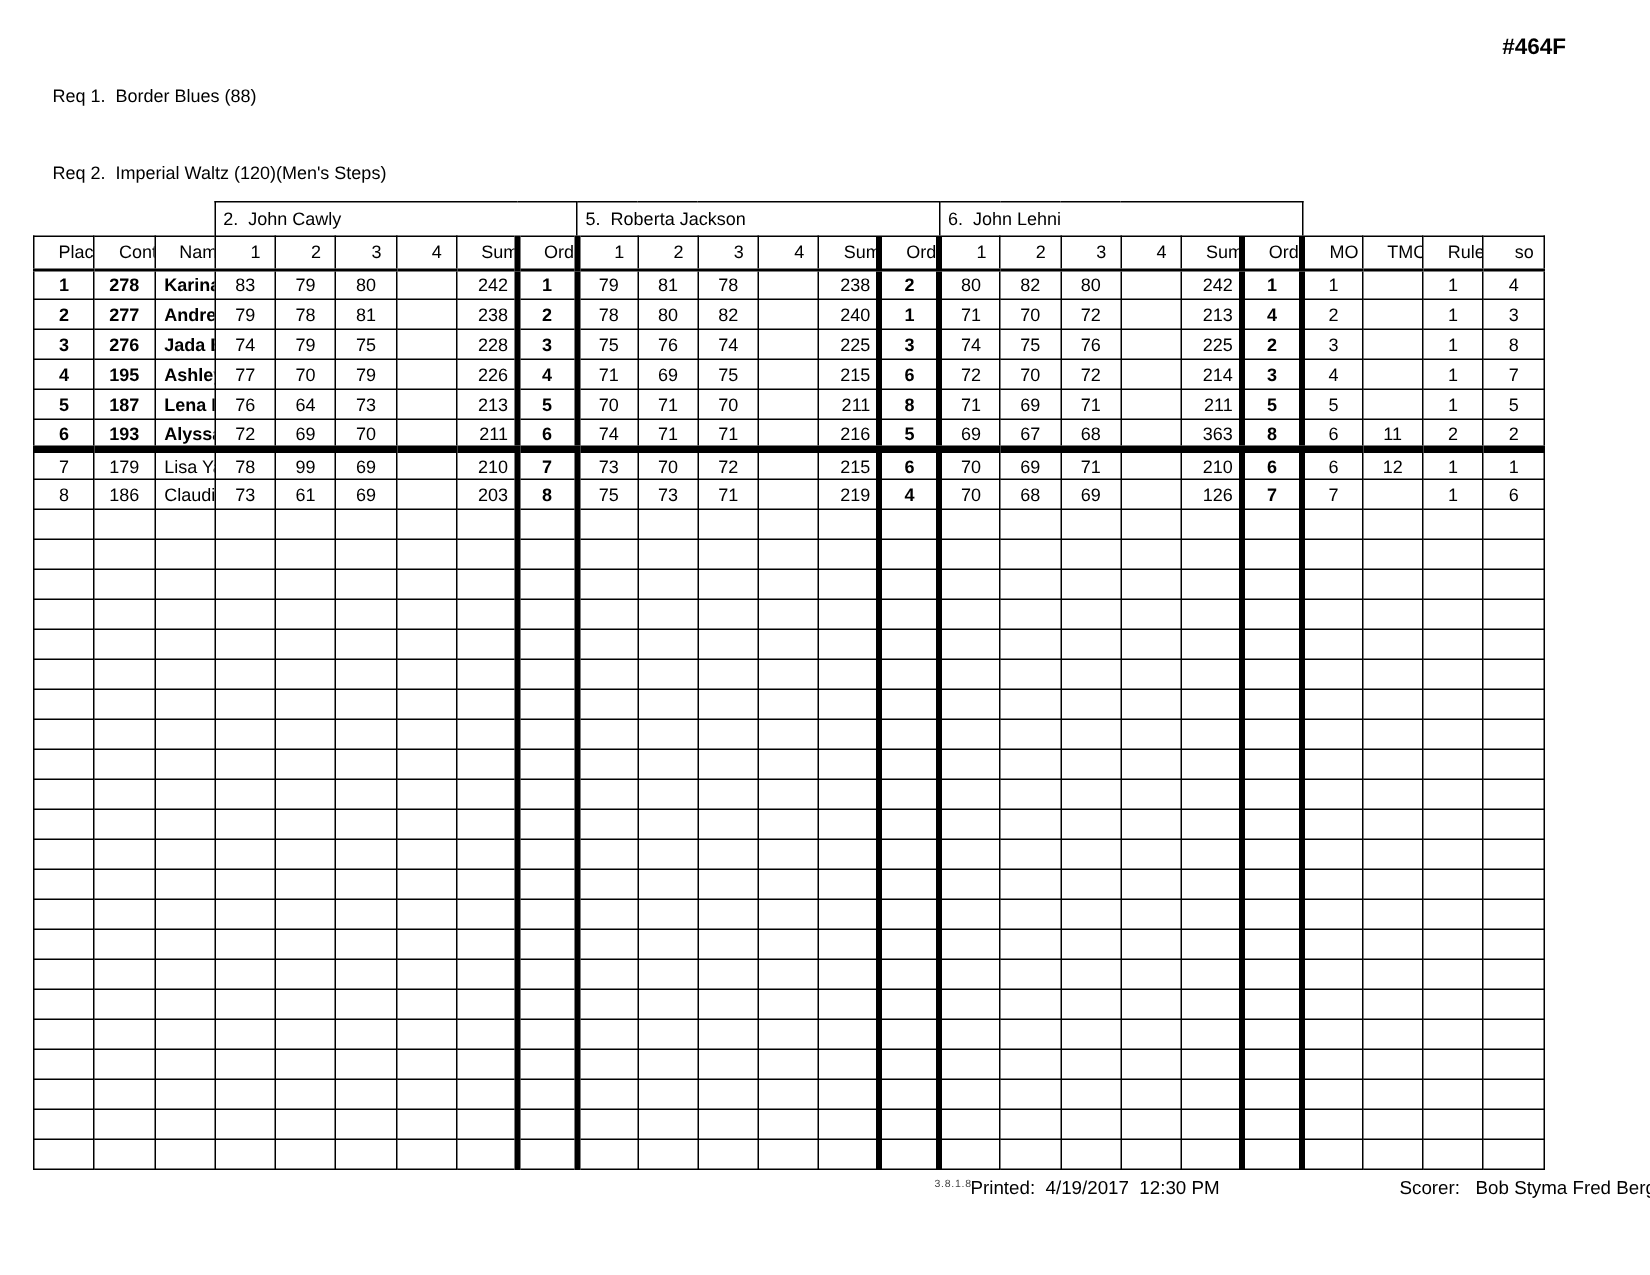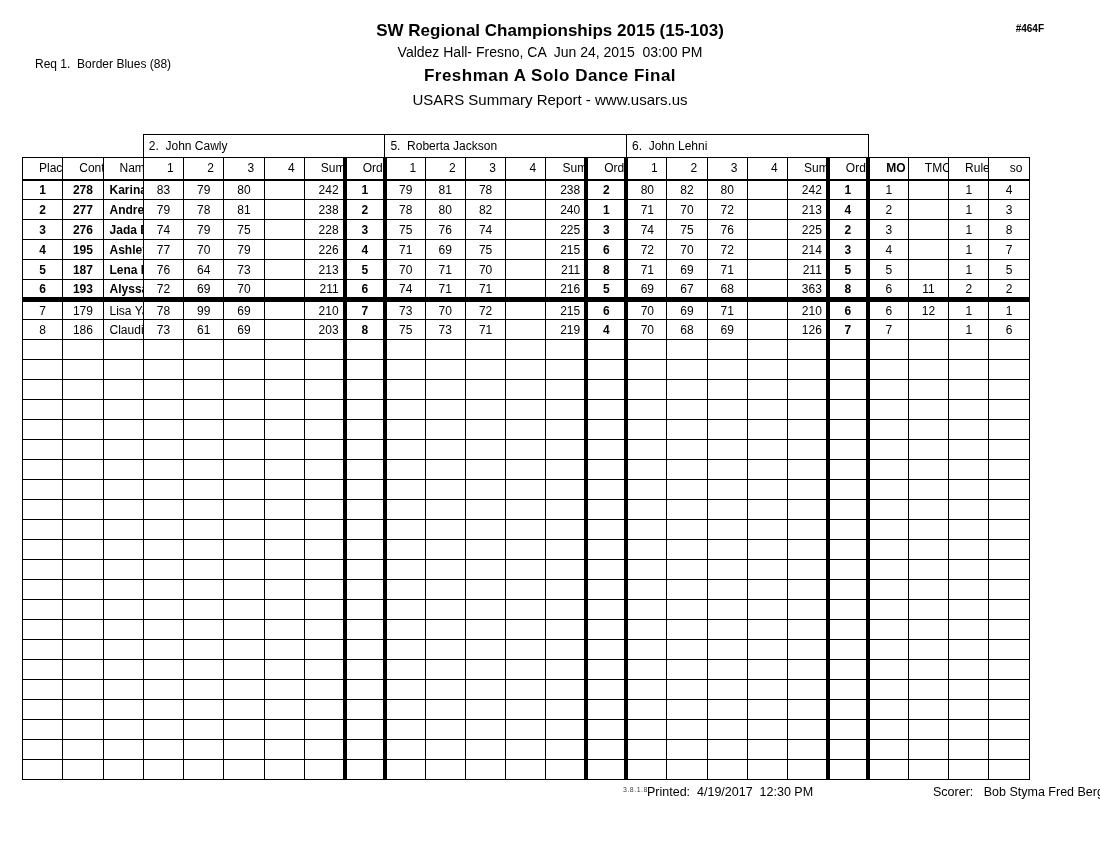--- a/index.html
+++ b/index.html
@@ -7,21 +7,21 @@
   body { font-family:"Liberation Sans","DejaVu Sans",sans-serif; color:#000; }
   .page { position:relative; width:1100px; height:850px; background:#fff; overflow:hidden; }
 
   
   .reqs { position:absolute; left:35px; top:22px; font-size:12px; line-height:17px; white-space:pre; }
   .titleblock { position:absolute; left:0; right:0; top:21px; text-align:center; }
   .title { font-size:17px; font-weight:bold; white-space:pre; }
   .venue { font-size:14px; margin-top:3px; white-space:pre; }
   .event { font-size:17px; font-weight:bold; margin-top:6px; letter-spacing:0.5px; }
   .report { font-size:15px; margin-top:5px; }
-  .docnum { position:absolute; right:56px; top:23px; font-size:10px; font-weight:bold; }
+  .docnum { position:absolute; right:56px; top:23px; font-size:15px; font-weight:bold; }
 
   
   table.results { position:absolute; left:22px; top:134px; border-collapse:collapse; table-layout:fixed; width:1008px; font-size:12px; }
   td, th { padding:0 2px; height:20px; font-weight:normal; overflow:hidden; white-space:nowrap; }
   tr.judgerow td { height:23px; border:none; }
   td.judgebox { border:1px solid #000 !important; text-align:left; padding-left:5px; font-size:12px; white-space:pre; }
   tr.headrow th { border:1px solid #000; border-bottom:2px solid #000; height:22px; text-align:center;padding-left:16px; }
   tbody td { border:1px solid #000; text-align:center; }
   .c-name, th.h-name { text-align:left; padding-left:6px; }
   th.h-place { text-align:center; }
@@ -37,28 +37,23 @@
   .printed { position:absolute; left:647px; top:0; white-space:pre; }
   .scorer { position:absolute; left:900px; top:0; white-space:pre;margin-left:33px; }
 </style>
 </head>
 <body>
 
 <div class="page">
 
   <div class="reqs">
     <div>Req 1.  Border Blues (88)</div>
+    <div>Req 2.  Imperial Waltz (120)(Men's Steps)</div>
   </div>
 
-  <div class="titleblock">
-    <div class="title">SW Regional Championships 2015 (15-103)</div>
-    <div class="venue">Valdez Hall- Fresno, CA  Jun 24, 2015  03:00 PM</div>
-    <div class="event">Freshman A Solo Dance Final</div>
-    <div class="report">USARS Summary Report - www.usars.us</div>
-  </div>
 
   <div class="docnum">#464F</div>
 
   <table class="results">
     <thead>
       <tr class="judgerow">
         <td colspan="3"></td>
         <td class="judgebox" colspan="6">2.  John Cawly</td>
         <td class="judgebox" colspan="6">5.  Roberta Jackson</td>
         <td class="judgebox" colspan="6">6.  John Lehni</td>
@@ -79,21 +74,21 @@
           <th class="h-s" style="width: 30px;">3</th>
           <th class="h-s4" style="width: 26px;">4</th>
           <th class="h-sum" style="width: 34px;">Sum</th>
           <th class="h-ord" style="width: 30px;">Ord</th>
           <th class="h-s" style="width: 30px;">1</th>
           <th class="h-s" style="width: 30px;">2</th>
           <th class="h-s" style="width: 30px;">3</th>
           <th class="h-s4" style="width: 26px;">4</th>
           <th class="h-sum" style="width: 34px;">Sum</th>
           <th class="h-ord" style="width: 30px;">Ord</th>
-          <th class="h-mo" style="width: 30px; font-weight: bold;">MO</th>
+          <th class="h-mo" style="width: 30px;">MO</th>
           <th class="h-tmo" style="width: 34px;">TMO</th>
           <th class="h-rule" style="width: 32px;">Rule</th>
           <th class="h-so" style="width: 20px;">so</th>
         </tr>
     </thead>
     <tbody id="results-body">
         <tr class="q">
           <td class="c-place">1</td>
           <td class="c-cont">278</td>
           <td class="c-name">Karina Mousessian</td>

